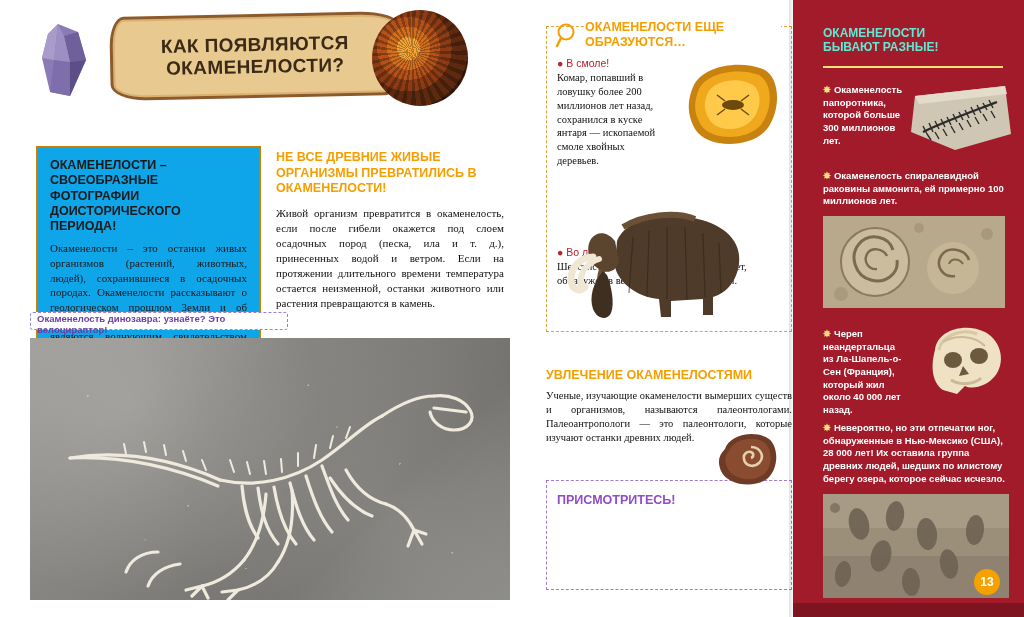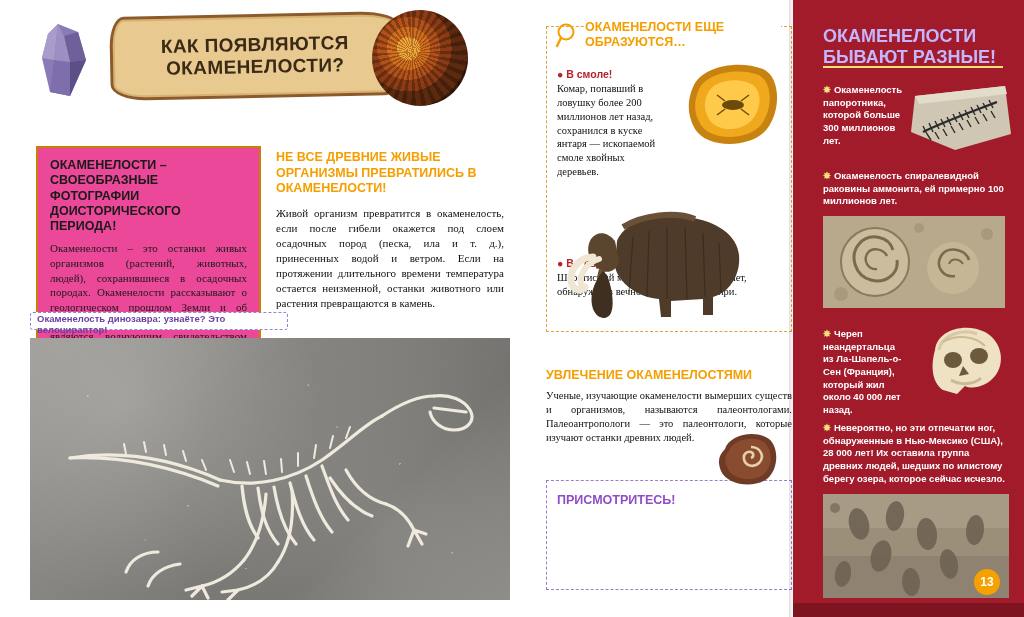--- a/index.html
+++ b/index.html
@@ -41,21 +41,21 @@
     background:
       radial-gradient(circle at 38% 40%, #f6a83a 0 14%, #d4711f 14% 26%, #b4531b 26% 38%, #8d3c16 38% 52%, #5e2a10 52% 72%, #3a1a0a 72% 100%);
   }
   .ammonite-top .ridges{position:absolute;inset:0;
     background:repeating-conic-gradient(from 0deg at 42% 44%, rgba(0,0,0,.28) 0deg 5deg, rgba(255,210,120,.12) 5deg 11deg);
     mix-blend-mode:multiply;border-radius:50%;}
 
   
   .orange-box{
     position:absolute;left:36px;top:146px;width:225px;
-    background:#ec4899;border:2px solid #c97f00;
+    background:#0ea5e9;border:2px solid #c97f00;
     padding:10px 12px 12px 12px;box-sizing:border-box;
   }
   .orange-box h3{margin:0 0 7px 0;font-size:12.5px;line-height:1.22;color:#1a1a1a;font-weight:bold;text-transform:uppercase;}
   .orange-box p{margin:0;font-family:"Liberation Serif",serif;font-size:11px;line-height:1.33;color:#1a1a1a;text-align:justify;}
 
   
   .col2{position:absolute;left:276px;top:150px;width:228px;}
   .col2 h3{margin:0 0 9px 0;color:#f59e00;font-size:12.5px;line-height:1.25;font-weight:bold;text-transform:uppercase;}
   .col2 p{margin:0;font-family:"Liberation Serif",serif;font-size:11px;line-height:1.36;color:#111;text-align:justify;}
 
@@ -95,41 +95,41 @@
   .box-dashed{
     position:absolute;border:1px dashed #e0a23a;background:#fff;box-sizing:border-box;
   }
   .box-fossils{left:0;top:26px;width:246px;height:306px;padding:30px 10px 10px 10px;}
   .box-fossils h3{
     position:absolute;left:38px;top:-9px;margin:0;width:196px;
     background:#fff;color:#f59e00;font-size:12.5px;line-height:1.2;font-weight:bold;
     text-transform:uppercase;padding:2px 0;
   }
   .magnifier{position:absolute;left:8px;top:-4px;width:24px;height:26px;}
-  .bullet-head{color:#b5232b;font-weight:bold;font-size:10.5px;margin:11px 0 2px 0;}
+  .bullet-head{color:#b5232b;font-weight:normal;font-size:10.5px;margin:0 0 2px 0;}
   .bullet-head .dot{color:#b5232b;}
   .mid-txt{font-family:"Liberation Serif",serif;font-size:10.5px;line-height:1.32;color:#111;margin:0;}
   .amber-wrap{position:absolute;right:6px;top:30px;width:104px;height:96px;}
   .mammoth-wrap{position:absolute;left:16px;top:170px;width:214px;height:128px;}
 
   .section-hobby{position:absolute;left:0;top:368px;width:246px;}
   .section-hobby h3{margin:0 0 7px 0;color:#f59e00;font-size:12.5px;font-weight:bold;text-transform:uppercase;}
   .section-hobby p{margin:0;font-family:"Liberation Serif",serif;font-size:10.5px;line-height:1.34;color:#111;text-align:justify;}
 
   .box-look{left:0;top:480px;width:246px;height:110px;padding:12px 10px 10px 10px;border:1px dashed #a07ad1;}
   .box-look h3{margin:0 0 6px 0;color:#8e4ec6;font-size:12.5px;font-weight:bold;text-transform:uppercase;}
   .box-look p{margin:0;font-family:"Liberation Serif",serif;font-size:10.5px;line-height:1.34;color:#111;text-align:justify;}
   .ammonite-small{position:absolute;left:168px;top:-52px;width:66px;height:60px;}
 
   
   .right-page{position:absolute;left:793px;top:0;width:231px;height:617px;background:#a21b2b;}
   .right-page .inner-pad{position:absolute;left:8px;top:8px;width:215px;height:601px;}
   .rp-title{
     position:absolute;left:22px;top:18px;width:190px;
-    color:#c4b5fd;font-size:18px;font-weight:bold;line-height:1.18;text-transform:uppercase;
+    color:#5eead4;font-size:12px;font-weight:bold;line-height:1.18;text-transform:uppercase;
   }
   .rp-underline{position:absolute;left:22px;top:58px;width:180px;height:2px;background:#f3e07a;}
 
   .rp-item{position:absolute;color:#fff;font-size:9.5px;line-height:1.33;font-weight:bold;}
   .rp-item .star{color:#f3e07a;margin-right:3px;}
 
   .rp-img{position:absolute;overflow:hidden;}
 
   .page-num{
     position:absolute;right:16px;bottom:14px;width:26px;height:26px;border-radius:50%;

